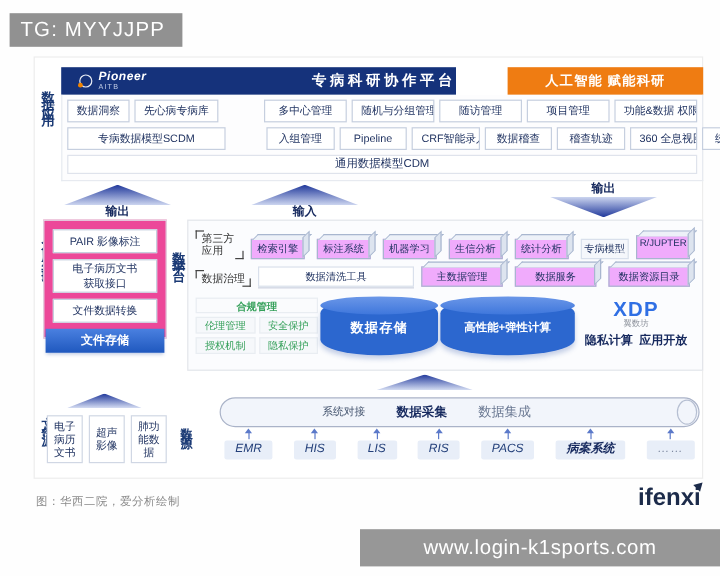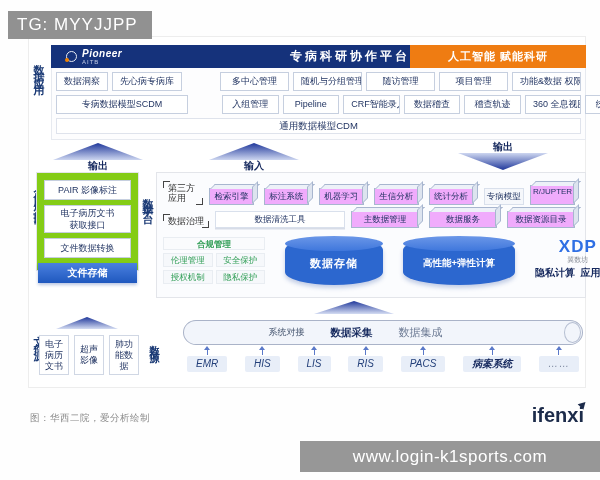--- a/index.html
+++ b/index.html
@@ -7,43 +7,43 @@
   body { font-family:"Liberation Sans","DejaVu Sans",sans-serif; position:relative; overflow:hidden; }
   .stage { position:absolute; left:0; top:0; width:600px; height:480px; background:#fefefe; }
 
   
   .tg-badge { position:absolute; left:8px; top:11px; height:28px; background:#919191; color:#fff;
               font-size:17px; line-height:28px; padding:0 14px 0 9px; letter-spacing:1px; }
   .watermark { position:absolute; left:300px; top:441px; right:0; height:31px; background:rgba(128,128,128,0.82);
                color:#fff; font-size:17px; line-height:31px; text-align:center; letter-spacing:0.5px; }
 
   
-  .card { position:absolute; left:28px; top:36px; width:558px; height:352px; background:#fff;
+  .card { position:absolute; left:28px; top:47px; width:558px; height:352px; background:#fff;
           border:1px solid #ededed; }
 
   
   .vtext { writing-mode:vertical-rl; text-orientation:upright; font-weight:bold; color:#1b3a75; position:absolute; }
   .vl-app { left:2px; top:18px; font-size:11px; letter-spacing:7px; }
   .vl-coop { left:2px; top:140px; font-size:11px; letter-spacing:5px; }
   .vl-file { left:2px; top:290px; font-size:11px; letter-spacing:7px; }
   .vl-plat { left:111px; top:152px; font-size:11px; letter-spacing:5px; }
   .vl-src  { left:118px; top:300px; font-size:10px; letter-spacing:4px; }
 
   
   .hdr { position:absolute; left:22px; top:8px; width:535px; height:23px; display:flex; }
   .hdr-main { flex:1; background:#15327b; display:flex; align-items:center; color:#fff; }
   .logo-wrap { display:flex; align-items:center; gap:5px; padding-left:15px; width:140px; }
   .logo-icon { width:11px; height:11px; border:1.5px solid #e8ecf5; border-radius:50%; position:relative; flex:none; }
   .logo-icon::after { content:""; position:absolute; left:-2px; bottom:-1px; width:4px; height:4px;
                       border-radius:50%; background:#f08300; }
   .logo-txt { font-size:10px; font-weight:bold; font-style:italic; letter-spacing:0.5px; line-height:10px; }
   .logo-sub { font-size:6px; color:#c3cde6; line-height:6px; letter-spacing:1px; }
   .hdr-title { flex:1; text-align:right; font-size:12px; font-weight:bold; letter-spacing:3px; }
-  .hdr-tag { width:176px; background:#ef7c12; color:#fff; font-size:11px; font-weight:bold;
-             display:flex; align-items:center; justify-content:center; letter-spacing:1px; }
+  .hdr-tag { width:163px; background:#ef7c12; color:#fff; font-size:11px; font-weight:bold;
+             display:flex; align-items:center; justify-content:center; letter-spacing:1px;margin-left:43px; }
 
   
   .app-panel { position:absolute; left:22px; top:31px; width:535px; height:72px; background:#fdfdfe;
                border:1px solid #e7eaf0; border-top:none; padding:4px; }
   .row { display:flex; gap:4px; height:19px; margin-bottom:4px; }
   .lft { display:flex; gap:4px; }
   .rgt { flex:1; display:flex; gap:4px; margin-left:34px; }
   .rgt .btn { flex:1; }
   .btn { background:#fff; border:1px solid #c6cfdf; color:#1c2f5e; font-size:9px; line-height:17px;
          text-align:center; padding:0 7px; white-space:nowrap; overflow:hidden; }
@@ -59,21 +59,21 @@
   .arr-label { font-size:10px; font-weight:bold; color:#16295e; line-height:12px; }
   .arr-ol { left:24px; top:106px; }
   .arr-in { left:180px; top:106px; }
   .arr-or { left:429px; top:104px; }
   .arr-up-bl { position:absolute; left:27px; top:280px; width:62px; height:12px;
                background:linear-gradient(to bottom,#20389b,#d4dcf2); clip-path:polygon(50% 0,100% 100%,0 100%); }
   .arr-up-bm { position:absolute; left:285px; top:264px; width:80px; height:13px;
                background:linear-gradient(to bottom,#20389b,#d4dcf2); clip-path:polygon(50% 0,100% 100%,0 100%); }
 
   
-  .plat-left { position:absolute; left:7px; top:135px; width:103px; height:99px; background:#84cc16;
+  .plat-left { position:absolute; left:7px; top:135px; width:103px; height:99px; background:#ec4899;
                border:1px solid #e3e5ea; padding:7px 7px 0; }
   .pbox { border:1px solid #c6cfdf; background:#fff; color:#1c2f5e; font-size:9px; text-align:center;
           margin-bottom:5px; display:flex; align-items:center; justify-content:center; }
   .pbox-1 { height:20px; } .pbox-2 { height:28px; white-space:pre-line; line-height:12px; } .pbox-3 { height:20px; }
   .pbox-store { height:20px; margin:3px -6px 0; background:linear-gradient(#4a80e0,#1f58be); border:none;
                 color:#fff; font-weight:bold; font-size:10px; box-shadow:0 2px 3px rgba(30,70,160,0.3); }
 
   
   .plat-main { position:absolute; left:127px; top:135px; width:430px; height:126px; background:#fbfcfe;
                border:1px solid #e3e5ea; padding:8px 6px 0; }
@@ -89,21 +89,21 @@
   .b3::before { content:""; position:absolute; left:0; top:-5px; width:100%; height:4px; background:#edf1f8;
                 border:1px solid #a8b6cf; border-bottom:none; transform:skewX(-45deg);
                 transform-origin:0 100%; }
   .b3::after { content:""; position:absolute; top:-2px; right:-5px; width:4px; height:100%; background:#dde4ef;
                border:1px solid #a8b6cf; transform:skewY(-45deg); transform-origin:0 0; }
   .b3-tall { height:20px; line-height:9px; white-space:normal; font-size:8px; padding-top:1px; }
   .flat { background:#f5f7fb; border:1px solid #d9e0ec; height:17px; line-height:15px; text-align:center;
           font-size:8.5px; color:#1c2f5e; flex:0.9; white-space:nowrap; }
   .flat-wide { flex:none; width:130px; background:#fff; box-shadow:0 1.5px 0 rgba(150,160,190,0.35); }
 
-  .prow-c { display:flex; gap:20px; margin-top:9px; align-items:flex-start; }
+  .prow-c { display:flex; gap:2px; margin-top:9px; align-items:flex-start; }
   .comp { width:102px; flex:none; }
   .comp-head { height:13px; line-height:12px; background:#fafbfd; border:1px solid #e9edf2; color:#35a05a;
                font-size:8.5px; font-weight:bold; text-align:center; }
   .comp-grid { display:grid; grid-template-columns:1fr 1fr; gap:3px; margin-top:3px; }
   .comp-item { height:14px; line-height:13px; background:#f6f8fb; border:1px solid #e9edf2; color:#35a05a;
                font-size:8.5px; text-align:center; white-space:nowrap; }
   .cyl { position:relative; border-radius:50% / 13px; background:#2c67cf; color:#fff; font-weight:bold;
          text-align:center; flex:none; box-shadow:0 3px 4px rgba(30,70,160,0.25); }
   .cyl::before { content:""; position:absolute; left:0; top:-1px; width:100%; height:15px; border-radius:50%;
                  background:linear-gradient(#6b97e8,#3f77dc); }

